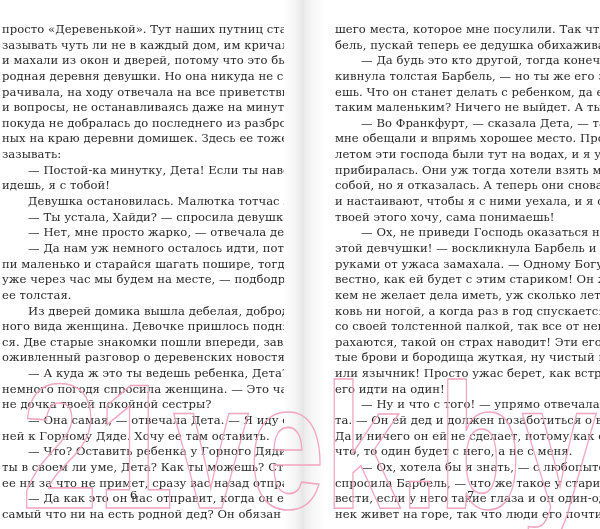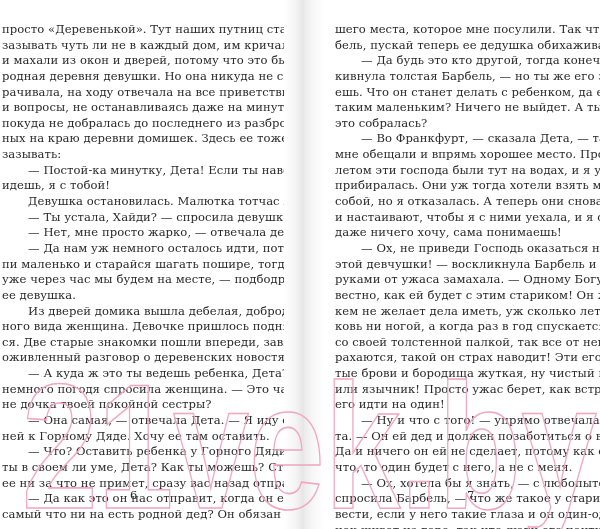--- a/index.html
+++ b/index.html
@@ -52,21 +52,21 @@
         <span class="line">ных на краю деревни домишек. Здесь ее тоже</span>
         <span class="line last">зазывать:</span>
         <span class="line indent">— Постой-ка минутку, Дета! Если ты наверх</span>
         <span class="line last">идешь, я с тобой!</span>
         <span class="line indent">Девушка остановилась. Малютка тотчас же</span>
         <span class="line indent last">— Ты устала, Хайди? — спросила девушка.</span>
         <span class="line indent last">— Нет, мне просто жарко, — отвечала девочка.</span>
         <span class="line indent">— Да нам уж немного осталось идти, потер-</span>
         <span class="line">пи маленько и старайся шагать пошире, тогда</span>
         <span class="line">уже через час мы будем на месте, — подбодрила</span>
-        <span class="line last">ее девушка.</span>
+        <span class="line last">ее толстая.</span>
         <span class="line indent">Из дверей домика вышла дебелая, добродуш-</span>
         <span class="line">ного вида женщина. Девочке пришлось поднять-</span>
         <span class="line">ся. Две старые знакомки пошли впереди, завязав</span>
         <span class="line last">оживленный разговор о деревенских новостях.</span>
         <span class="line indent">— А куда ж это ты ведешь ребенка, Дета? —</span>
         <span class="line">немного погодя спросила женщина. — Это часом</span>
         <span class="line last">не дочка твоей покойной сестры?</span>
         <span class="line indent">— Она самая, — отвечала Дета. — Я иду с</span>
         <span class="line last">ней к Горному Дяде. Хочу ее там оставить.</span>
         <span class="line indent">— Что? Оставить ребенка у Горного Дяди? Да</span>
@@ -78,28 +78,27 @@
     <div class="pagenum">6</div>
   </div>
   <div class="page page-right">
     <div class="text" id="right-text">
         <span class="line">шего места, которое мне посулили. Так что, Бар-</span>
         <span class="line last">бель, пускай теперь ее дедушка обихаживает.</span>
         <span class="line indent">— Да будь это кто другой, тогда конечно, —</span>
         <span class="line">кивнула толстая Барбель, — но ты же его зна-</span>
         <span class="line">ешь. Что он станет делать с ребенком, да еще с</span>
         <span class="line">таким маленьким? Ничего не выйдет. А ты куда</span>
-        <span class="line last">это собралась?</span>
         <span class="line indent">— Во Франкфурт, — сказала Дета, — там</span>
         <span class="line">мне обещали и впрямь хорошее место. Прошлым</span>
         <span class="line">летом эти господа были тут на водах, и я у них</span>
         <span class="line">прибиралась. Они уж тогда хотели взять меня с</span>
         <span class="line">собой, но я отказалась. А теперь они снова тут</span>
         <span class="line">и настаивают, чтобы я с ними уехала, и я очень</span>
-        <span class="line last">даже ничего хочу, сама понимаешь!</span>
+        <span class="line last">твоей этого хочу, сама понимаешь!</span>
         <span class="line indent">— Ох, не приведи Господь оказаться на месте</span>
         <span class="line">этой девчушки! — воскликнула Барбель и даже</span>
         <span class="line">руками от ужаса замахала. — Одному Богу из-</span>
         <span class="line">вестно, как ей будет с этим стариком! Он же ни с</span>
         <span class="line">кем не желает дела иметь, уж сколько лет в цер-</span>
         <span class="line">ковь ни ногой, а когда раз в год спускается вниз</span>
         <span class="line">со своей толстенной палкой, так все от него ша-</span>
         <span class="line">рахаются, такой он страх наводит! Эти его косма-</span>
         <span class="line">тые брови и бородища жуткая, ну чистый индеец</span>
         <span class="line">или язычник! Просто ужас берет, как встретишь</span>

